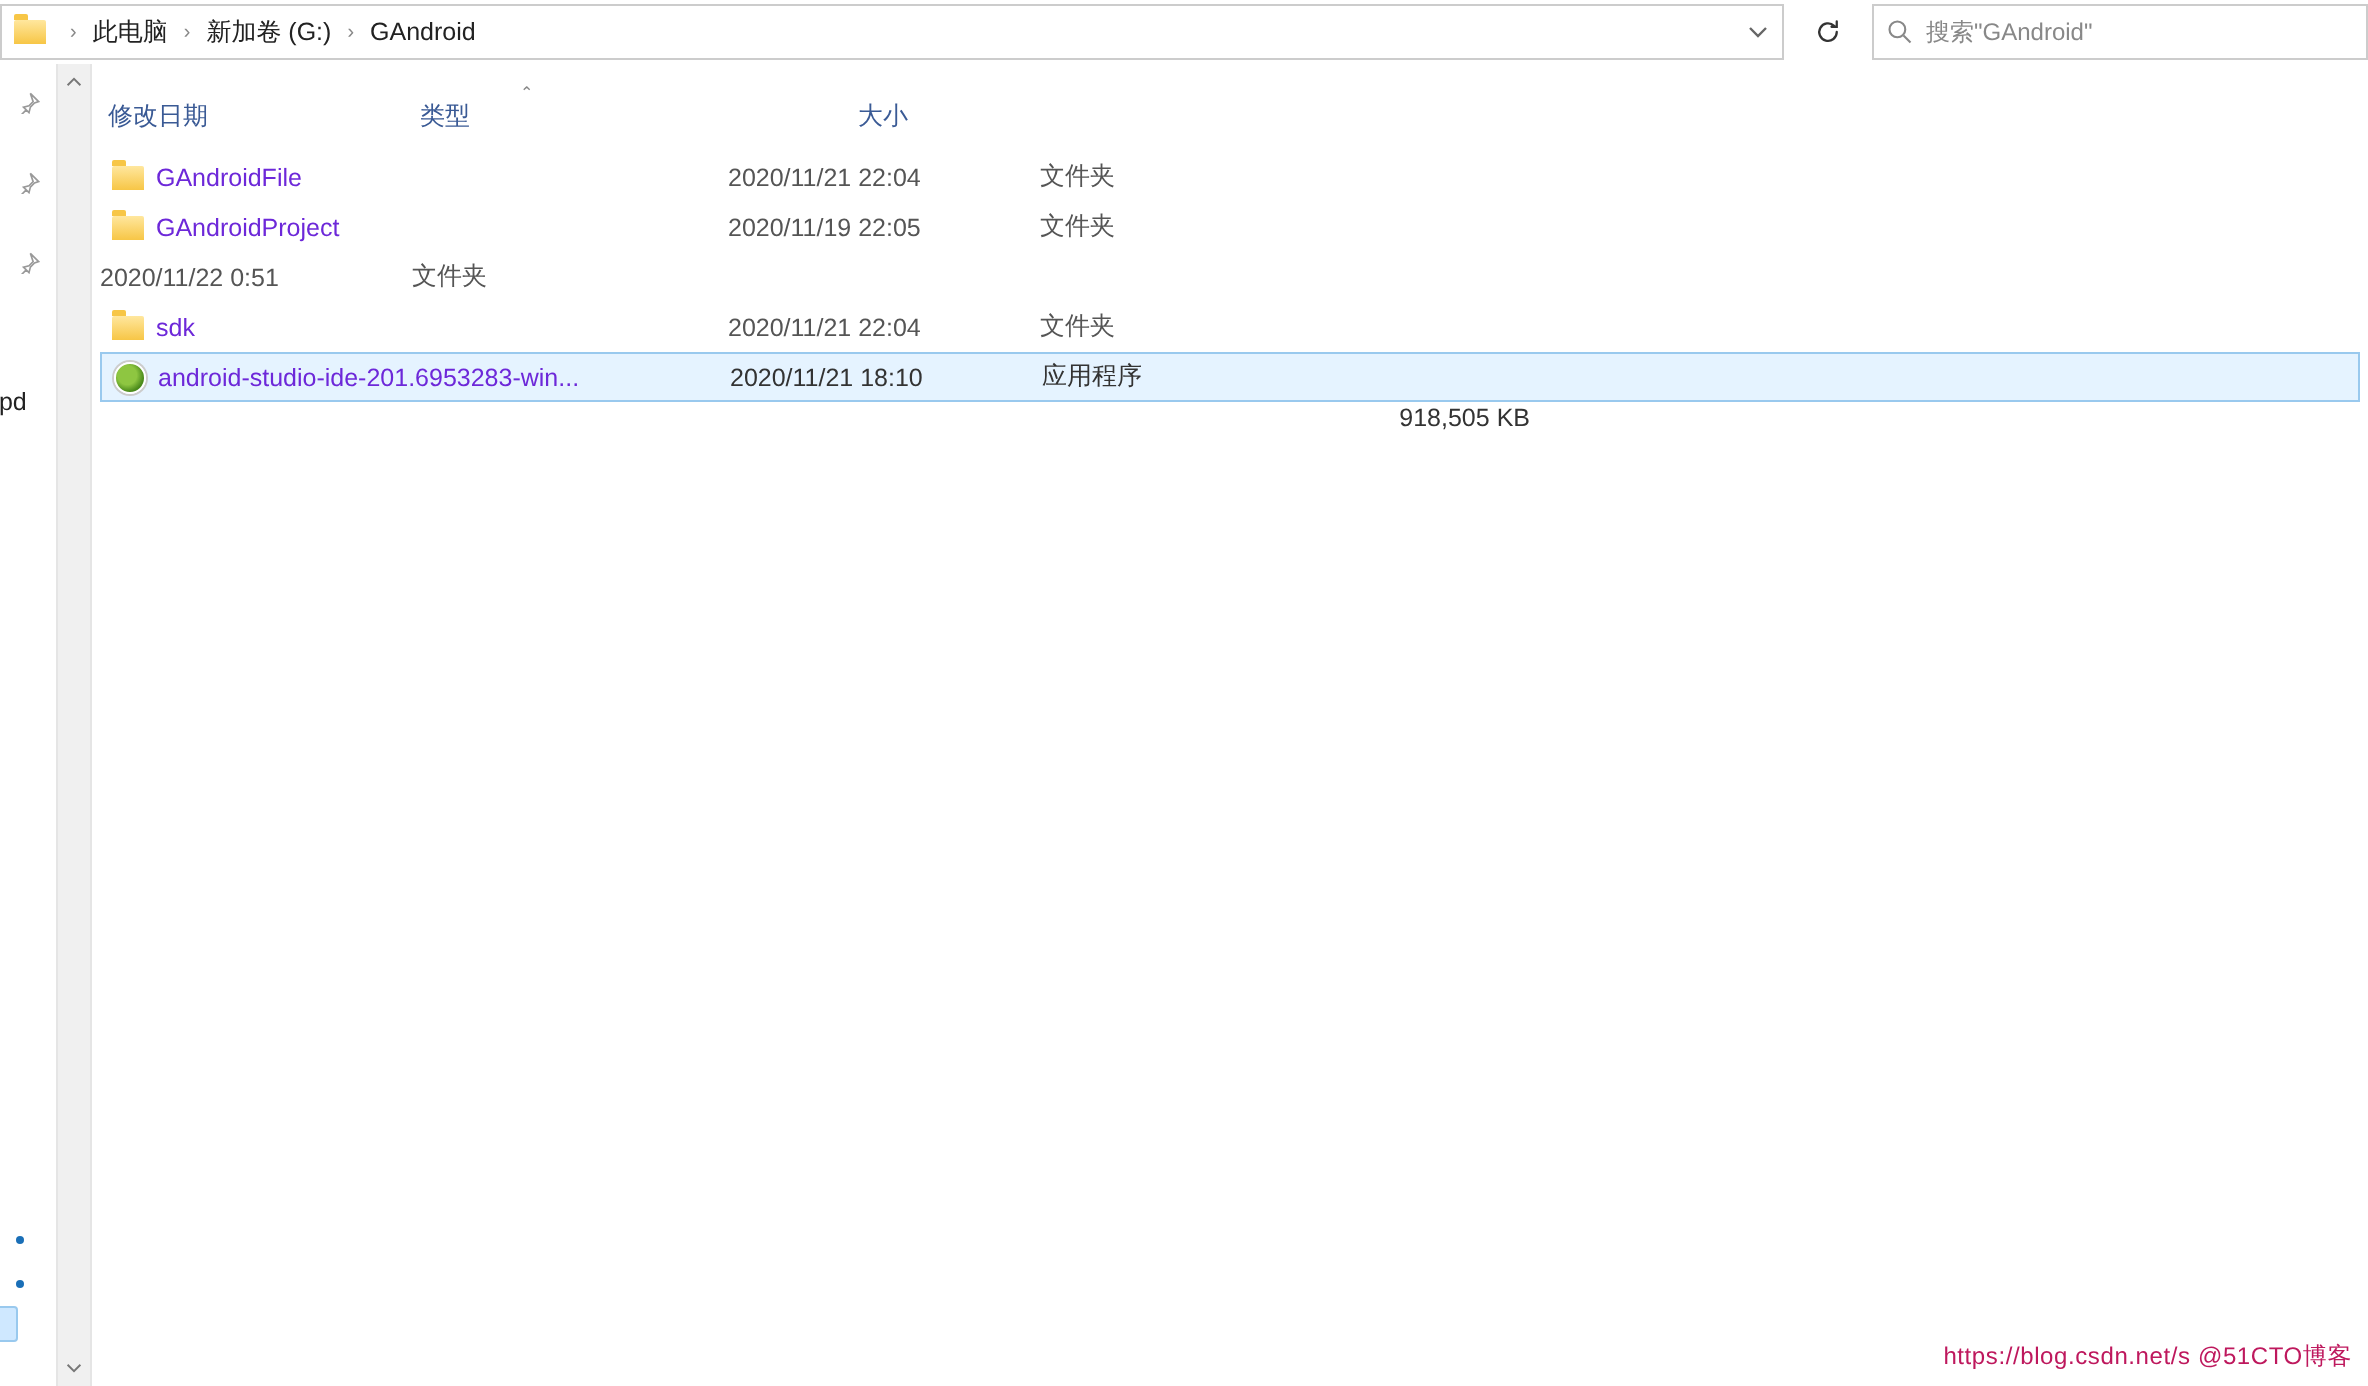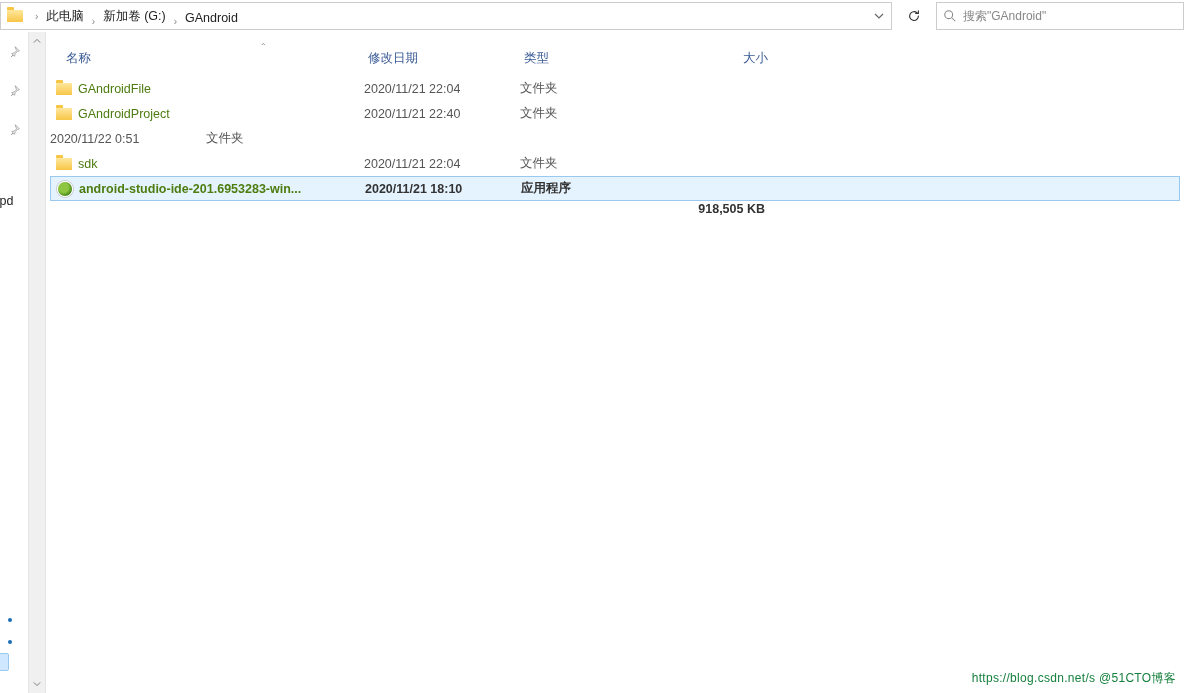--- a/index.html
+++ b/index.html
@@ -28,21 +28,21 @@
     }
     .address-icon {
       width: 16px; height: 16px;
       margin: 0 6px;
       display: flex;
       align-items: center;
       justify-content: center;
     }
     .crumbs {
       display: flex;
-      align-items: flex-end;
+      align-items: center;
       flex: 1;
       gap: 0;
       font-size: 12.5px;
       color: #222;
     }
     .crumb-sep { margin: 0 6px; color: #888; font-size: 10px;}
     .crumb { padding: 2px 2px; cursor: default; }
     .addr-dropdown {
       width: 24px; height: 100%;
       display: flex; align-items:center; justify-content:center;
@@ -123,49 +123,48 @@
     .col-size { width: 120px; text-align:right;}
     .header-sort { position:absolute; left:210px; top:-2px; font-size:8px; color:#888;}
     .file-list { margin-top: 4px; }
     .row {
       display:flex;
       align-items:center;
       height:25px;
       font-size:12.5px;
       color:#555;
     }
-    .row .c-name { width:314px; display:flex; align-items:center; gap:6px; padding-left:6px; color:#4d7c0f;}
+    .row .c-name { width:314px; display:flex; align-items:center; gap:6px; padding-left:6px; color:#6d28d9;}
     .row .c-date { width:156px;}
     .row .c-type { width:132px;}
     .row .c-size { width:120px; text-align:right; padding-right:8px;margin-top:40px;}
     .row.selected {
       border:1px solid #99c9ee;
       background:#e5f3ff;
       color:#333;
-      font-weight:bold;
     }
     .folder-icon {
       width:16px; height:12px;
       background:linear-gradient(#ffe79e,#f7c646);
       border-radius:1px 1px 0 0;
       position:relative;
     }
     .folder-icon:before{
       content:""; position:absolute; top:-3px;left:0;width:7px;height:3px;
       background:#f7c646; border-radius:1px 1px 0 0;
     }
     .app-icon {
       width:16px;height:16px;border-radius:50%;
       background:radial-gradient(circle at 40% 40%, #8ec641 40%, #4a8a1b 70%);
       border:1px solid #fff;
       box-shadow:0 0 0 1px #ccc;
     }
     .watermark {
       position:absolute; right:8px; bottom:6px;
-      color:#15803d; font-size:12px;
+      color:#be185d; font-size:12px;
       letter-spacing:0.3px;
       pointer-events:none;
     }
   </style>
 </head>
 <body>
 
 <div class="top-bar">
   <div class="address-bar">
     <span class="address-icon">
@@ -232,41 +231,40 @@
     <div class="scroll-btn">
       <svg width="8" height="8" viewBox="0 0 10 10">
           <path d="M1 3 L5 7 L9 3" fill="none" stroke="#777" stroke-width="1.2"></path>
         </svg>
     </div>
   </div>
 
   <div class="content">
     <div class="headers">
       <span class="header-sort">⌃</span>
-      <div class="col col-name">名称</div>
       <div class="col col-date">修改日期</div>
       <div class="col col-type">类型</div>
       <div class="col col-size">大小</div>
     </div>
     <div class="file-list" id="file-list">
         <div class="row">
           <div class="c-name">
             <span class="folder-icon"></span>
             <span>GAndroidFile</span>
           </div>
           <div class="c-date">2020/11/21 22:04</div>
           <div class="c-type">文件夹</div>
           <div class="c-size"></div>
         </div>
         <div class="row">
           <div class="c-name">
             <span class="folder-icon"></span>
             <span>GAndroidProject</span>
           </div>
-          <div class="c-date">2020/11/21 22:40</div>
+          <div class="c-date">2020/11/19 22:05</div>
           <div class="c-type">文件夹</div>
           <div class="c-size"></div>
         </div>
         <div class="row">
           <div class="c-date">2020/11/22 0:51</div>
           <div class="c-type">文件夹</div>
           <div class="c-size"></div>
         </div>
         <div class="row">
           <div class="c-name">

